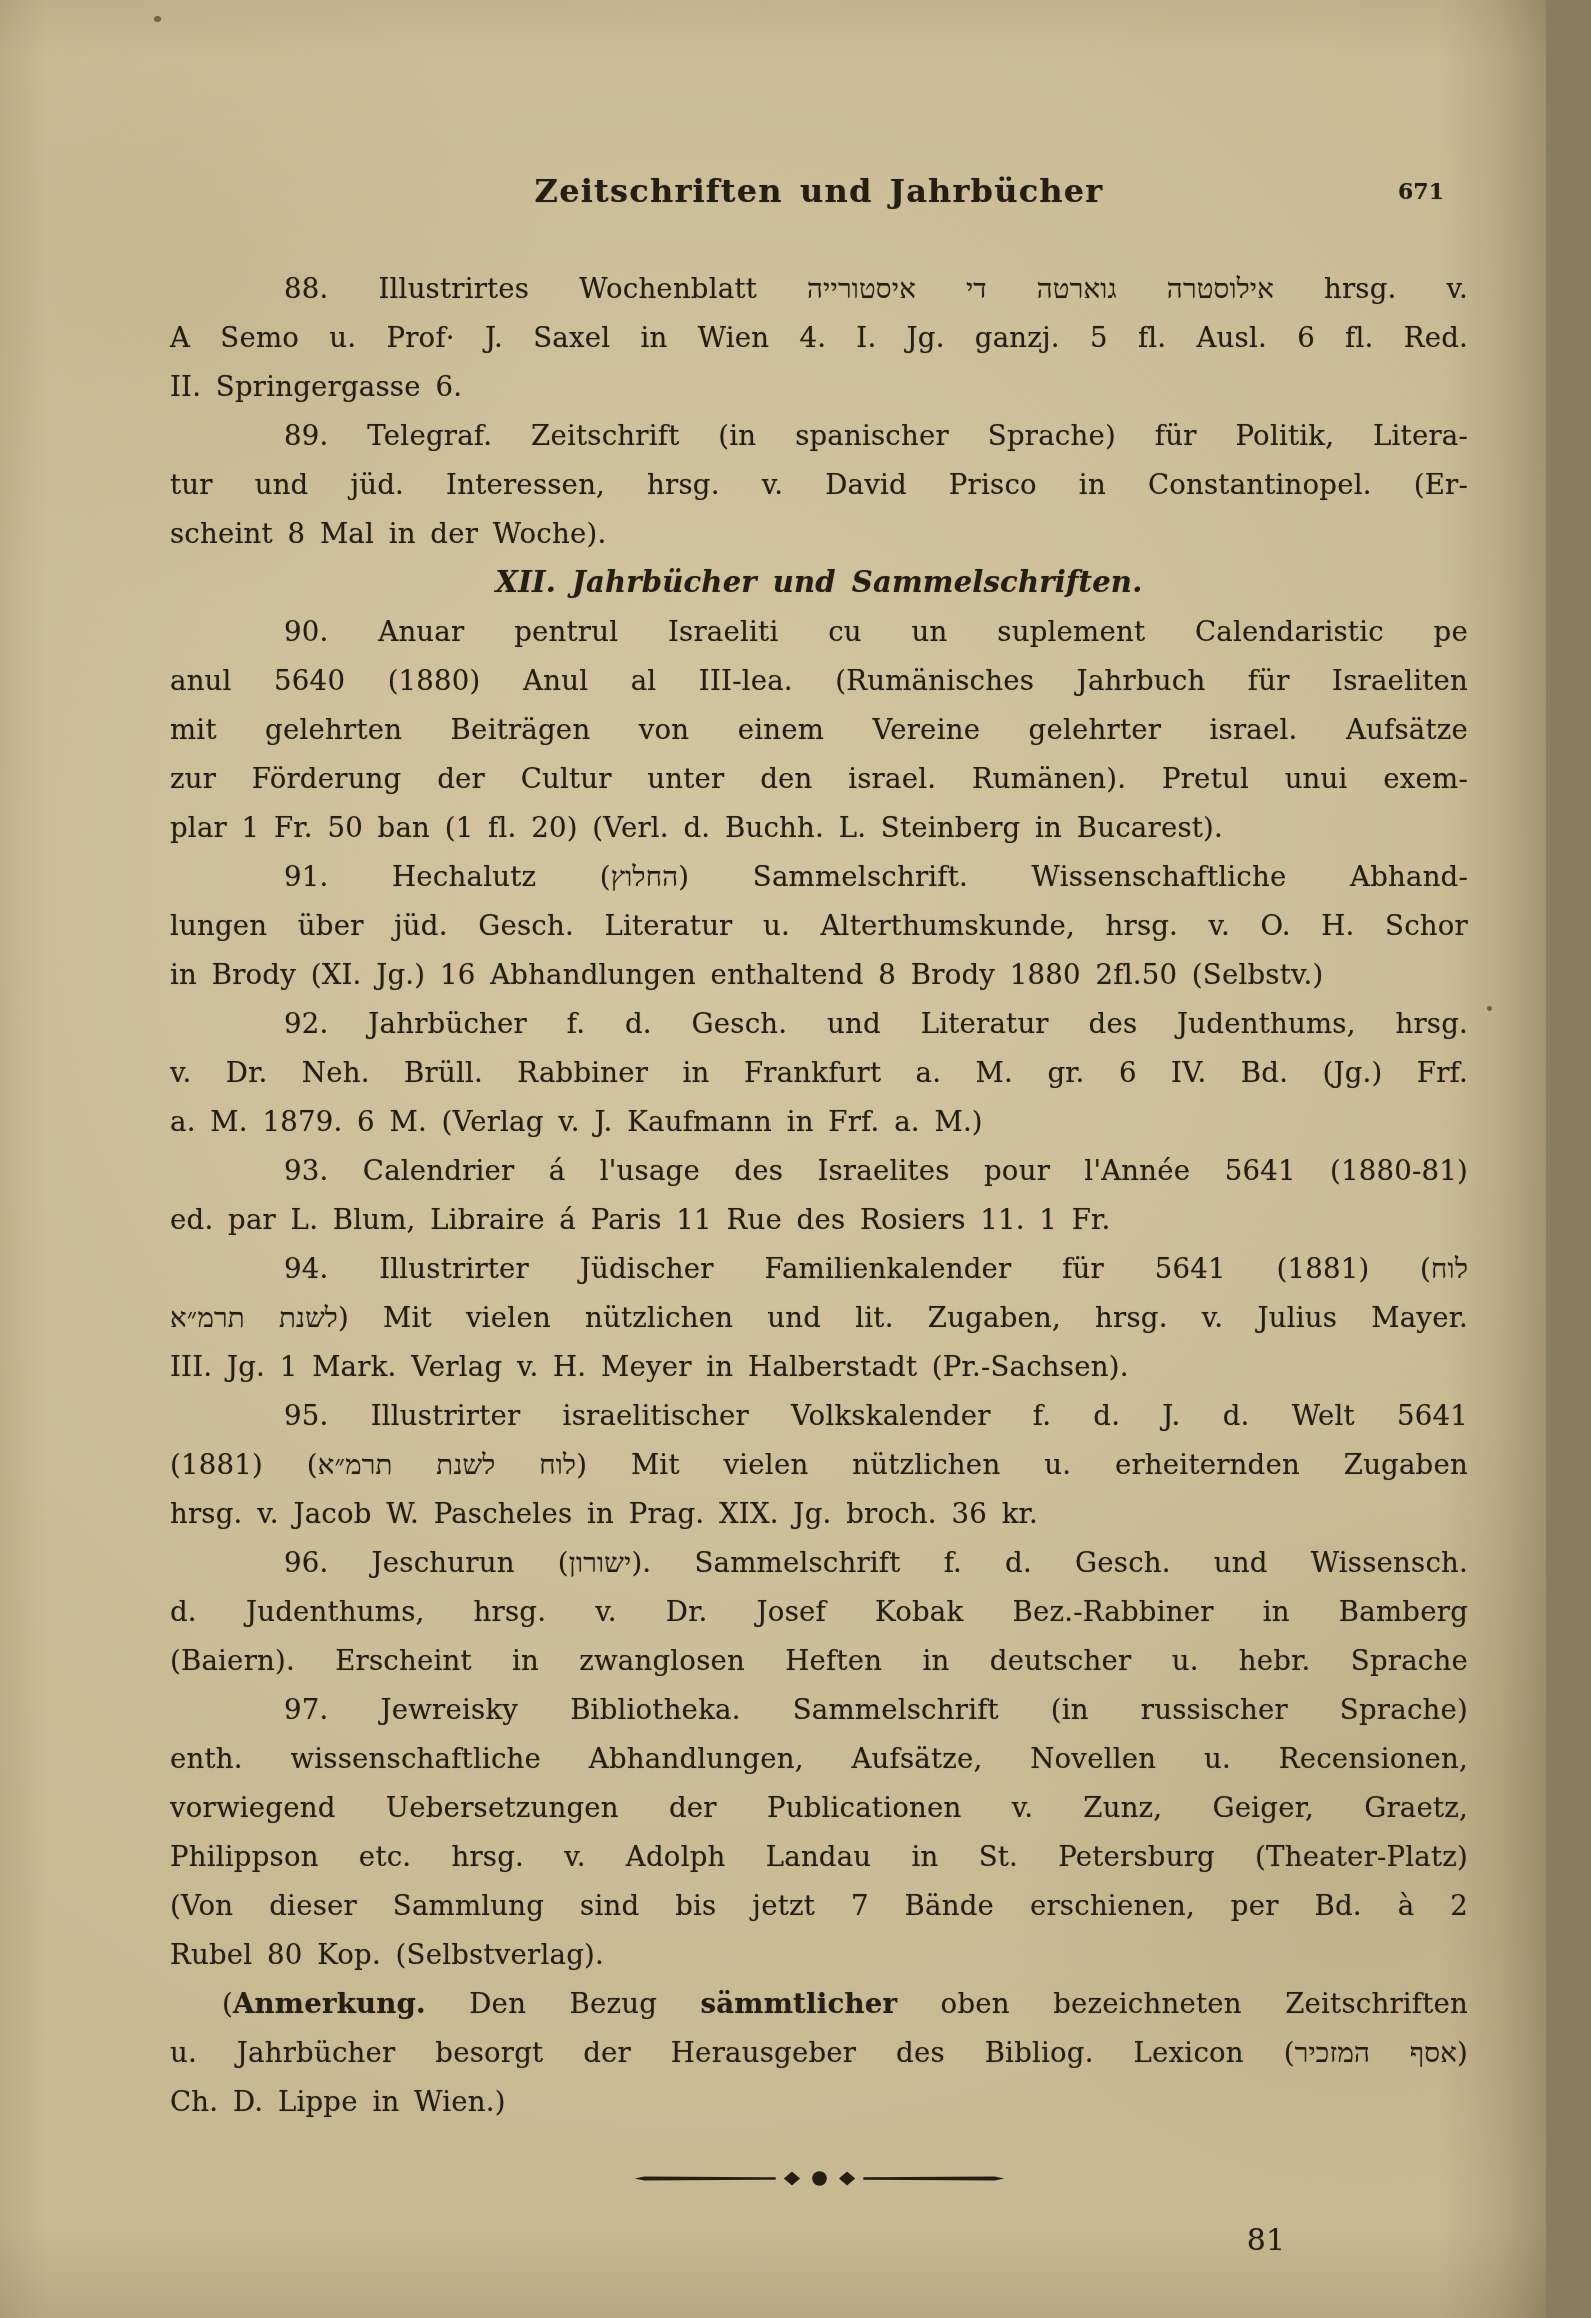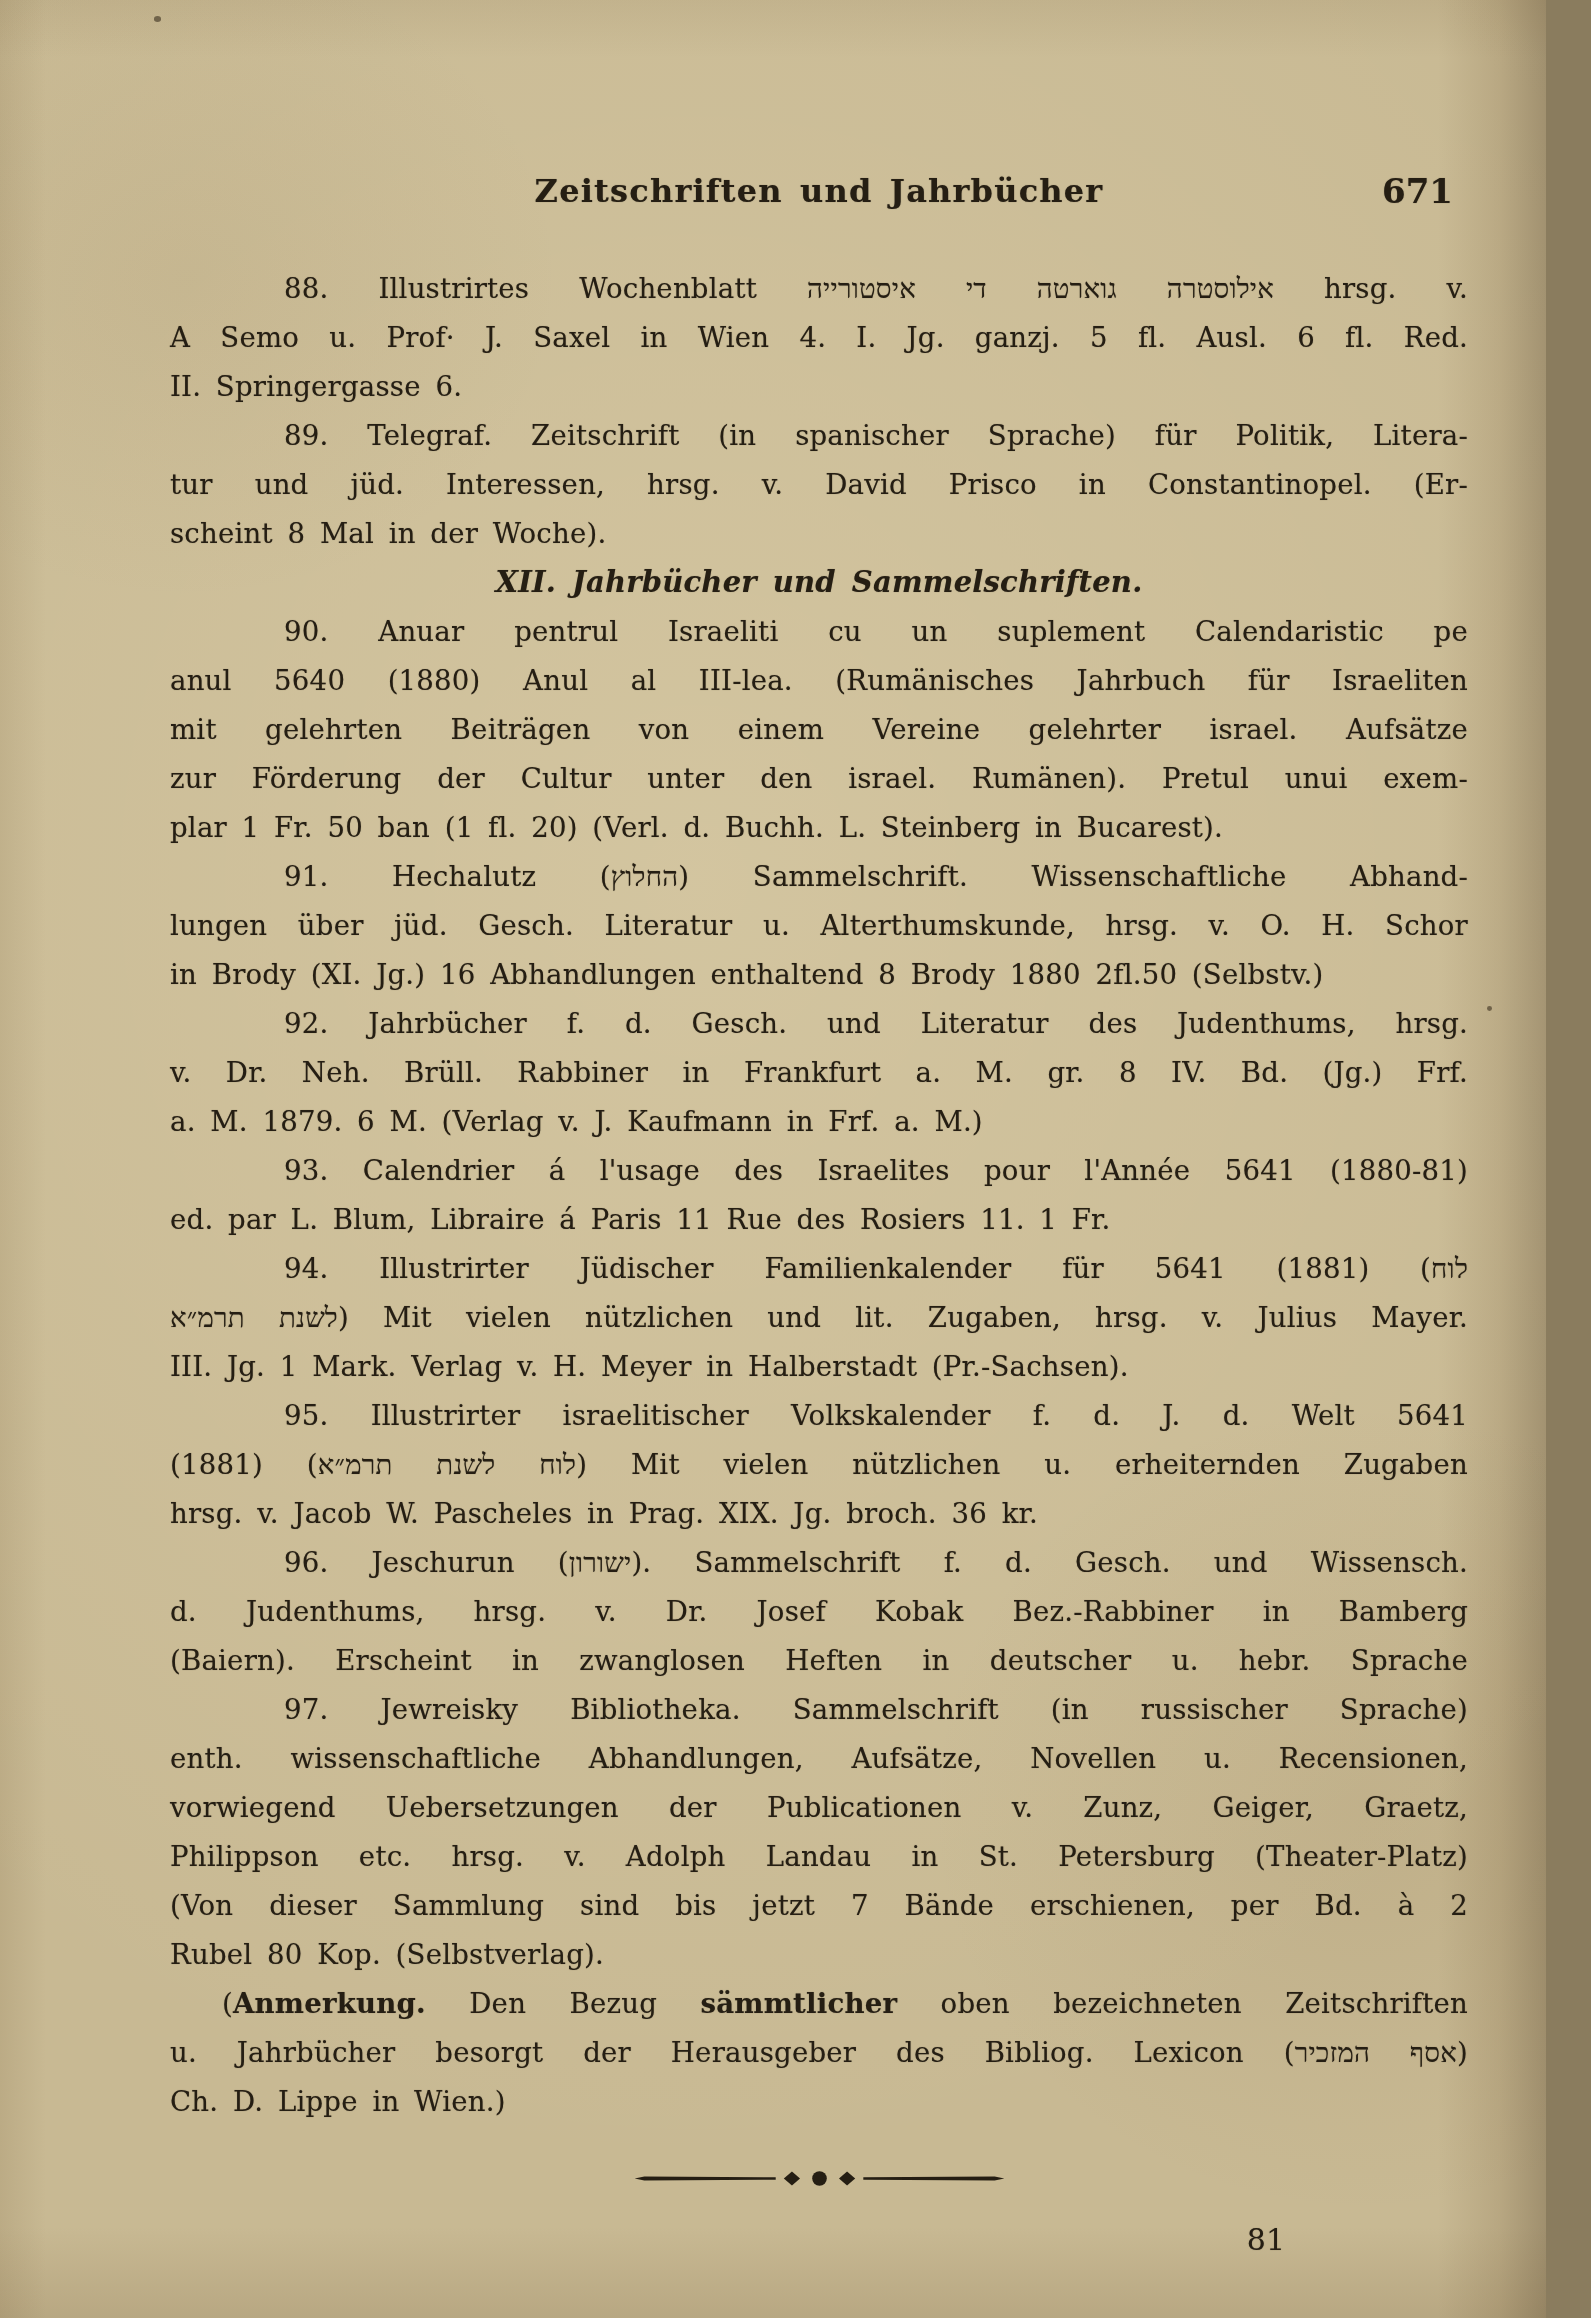--- a/index.html
+++ b/index.html
@@ -24,22 +24,22 @@
   .header {
     position: absolute; left: 170px; top: 169px; width: 1298px; height: 49px;
   }
   .header .title {
     position: absolute; left: 0; right: 0; text-align: center;
     font-weight: 700; font-size: 32px; line-height: 45px;
     letter-spacing: 1.2px; word-spacing: 4.9px;
     text-shadow: 0 0 1px rgba(30,24,15,0.45);
   }
   .header .pagenum {
-    position: absolute; right: 15px; top: 0;
-    font-weight: 700; font-size: 34px; line-height: 45px;
+    position: absolute; right: 24px; top: 0;
+    font-weight: 700; font-size: 22px; line-height: 45px;
     text-shadow: 0 0 1px rgba(30,24,15,0.45);
   }
   .text-col {
     position: absolute; left: 170px; top: 264px; width: 1298px;
     font-size: 27.6px; word-spacing: 5.7px; letter-spacing: 0.2px;
     text-shadow: 0 0 1px rgba(30,24,15,0.40);
   }
   .line {
     height: 49px; line-height: 49px;
     text-align: justify; text-align-last: justify;
@@ -96,21 +96,21 @@
         <div class="line">zur Förderung der Cultur unter den israel. Rumänen). Pretul unui exem-</div>
         <div class="line last">plar 1 Fr. 50 ban (1 fl. 20) (Verl. d. Buchh. L. Steinberg in Bucarest).</div>
       </div>
       <div class="block entry">
         <div class="line first">91. Hechalutz (החלוץ) Sammelschrift. Wissenschaftliche Abhand-</div>
         <div class="line">lungen über jüd. Gesch. Literatur u. Alterthumskunde, hrsg. v. O. H. Schor</div>
         <div class="line last">in Brody (XI. Jg.) 16 Abhandlungen enthaltend 8 Brody 1880 2fl.50 (Selbstv.)</div>
       </div>
       <div class="block entry">
         <div class="line first">92. Jahrbücher f. d. Gesch. und Literatur des Judenthums, hrsg.</div>
-        <div class="line">v. Dr. Neh. Brüll. Rabbiner in Frankfurt a. M. gr. 8 IV. Bd. (Jg.) Frf.</div>
+        <div class="line">v. Dr. Neh. Brüll. Rabbiner in Frankfurt a. M. gr. 6 IV. Bd. (Jg.) Frf.</div>
         <div class="line last">a. M. 1879. 6 M. (Verlag v. J. Kaufmann in Frf. a. M.)</div>
       </div>
       <div class="block entry">
         <div class="line first">93. Calendrier á l'usage des Israelites pour l'Année 5641 (1880-81)</div>
         <div class="line last">ed. par L. Blum, Libraire á Paris 11 Rue des Rosiers 11. 1 Fr.</div>
       </div>
       <div class="block entry">
         <div class="line first">94. Illustrirter Jüdischer Familienkalender für 5641 (1881) (לוח</div>
         <div class="line">לשנת תרמ״א) Mit vielen nützlichen und lit. Zugaben, hrsg. v. Julius Mayer.</div>
         <div class="line last">III. Jg. 1 Mark. Verlag v. H. Meyer in Halberstadt (Pr.-Sachsen).</div>

